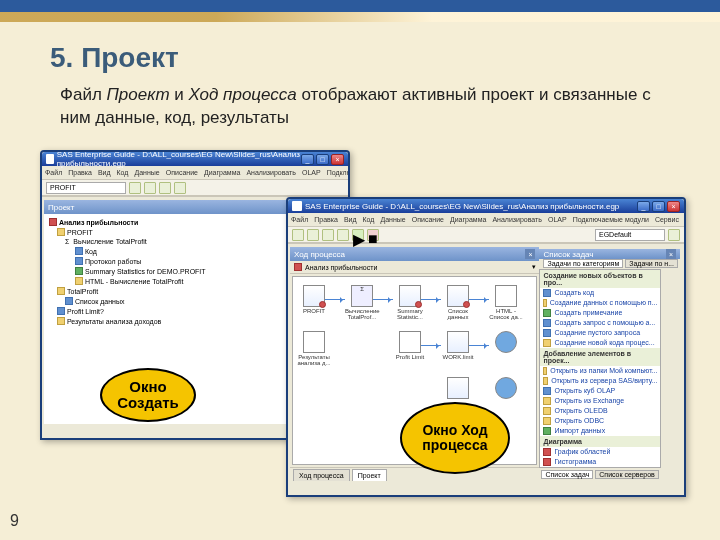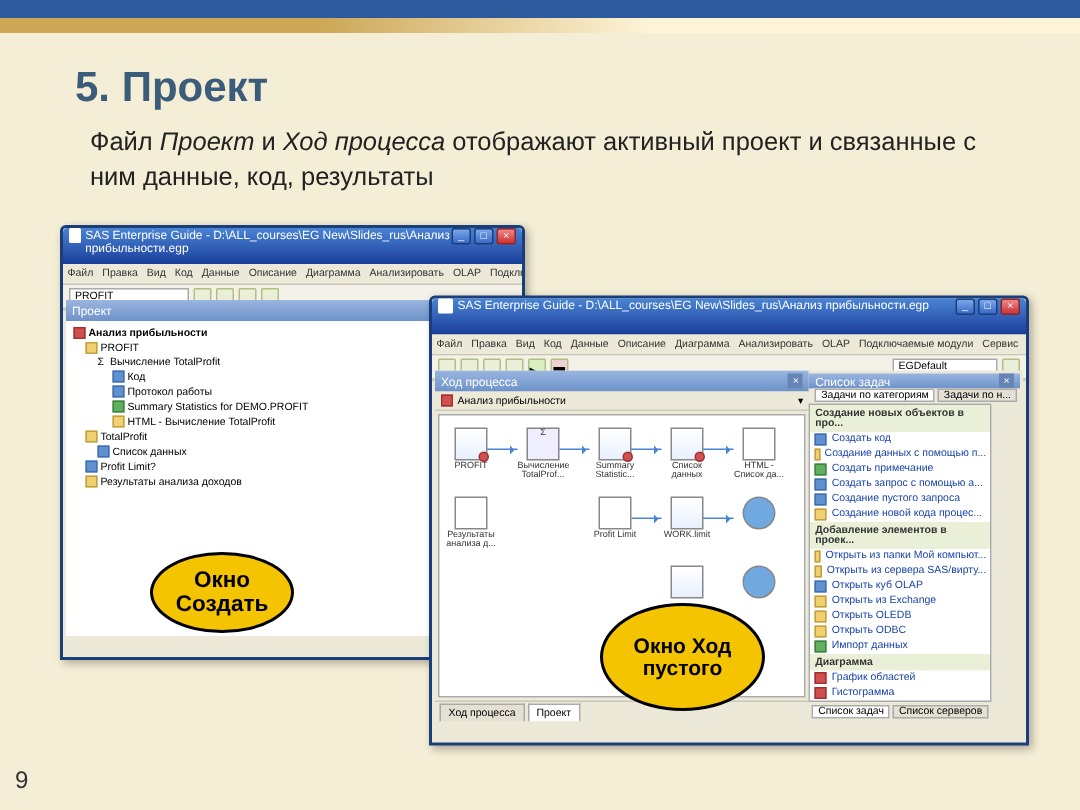--- a/index.html
+++ b/index.html
@@ -7,21 +7,21 @@
   .topbar { height: 12px; background: #2c5a9c; }
   .topstripe { height: 10px; background: linear-gradient(to right, #c8a14a 0%, #c8a14a 30%, #fff4d8 60%); opacity: 0.9; }
   .title { color: #3b5c7a; font-size: 28px; font-weight: bold; margin: 20px 0 10px 50px; }
   .bodytext { color: #222; font-size: 17px; line-height: 1.35; margin: 0 55px 0 60px; }
   .bodytext i { font-style: italic; }
   .pagenum { position: absolute; left: 10px; bottom: 10px; font-size: 16px; color: #333; }
 
   .win { position: absolute; background: #ece9d8; border: 2px solid #1a3e7a; border-radius: 4px 4px 0 0; box-shadow: 2px 2px 6px rgba(0,0,0,.3); }
   .win.left { left: 40px; top: 150px; width: 310px; height: 290px; z-index: 1; }
   .win.right { left: 286px; top: 197px; width: 400px; height: 300px; z-index: 2; }
-  .titlebar { height: 24px; background: linear-gradient(#4a84d4,#1a3e9a); color: #fff; font-size: 8px; display: flex; align-items: flex-start; padding: 0 4px; border-radius: 3px 3px 0 0; }
+  .titlebar { height: 14px; background: linear-gradient(#4a84d4,#1a3e9a); color: #fff; font-size: 8px; display: flex; align-items: center; padding: 0 4px; border-radius: 3px 3px 0 0; }
   .titlebar .ticon { width: 10px; height: 10px; background: #fff; margin-right: 3px; border-radius: 1px; }
   .titlebar .sp { flex: 1; }
   .winbtns { display: flex; gap: 2px; }
   .wbtn { width: 13px; height: 11px; background: linear-gradient(#7aa8e8,#3a6ac8); border: 1px solid #1a3e7a; border-radius: 2px; color: #fff; font-size: 7px; display: flex; align-items: center; justify-content: center; }
   .wbtn.cl { background: linear-gradient(#e88,#c33); border-color: #922; }
   .menubar { height: 14px; background: #ece9d8; font-size: 7px; color: #333; display: flex; align-items: center; padding: 0 3px; gap: 6px; border-bottom: 1px solid #cac6b8; white-space: nowrap; overflow: hidden; }
   .toolbar { height: 16px; background: #f4f2e8; border-bottom: 1px solid #cac6b8; display: flex; align-items: center; padding: 0 4px; gap: 3px; }
   .tbtn { width: 12px; height: 12px; background: #eaf0d8; border: 1px solid #b0c080; border-radius: 1px; }
   .tsel { height: 12px; background: #fff; border: 1px solid #aaa; font-size: 7px; padding: 0 3px; display: flex; align-items: center; }
   .panehdr { height: 14px; background: linear-gradient(#9ab5e0,#6e93c9); color: #fff; font-size: 8px; display: flex; align-items: center; padding: 0 4px; }
@@ -348,15 +348,15 @@
         </div>
       </div>
     </div>
   </div>
   <div class="statusbar">
       <span>Готово</span>
     </div>
 </div>
 
 <div class="callout c1">Окно Создать</div>
-<div class="callout c2">Окно Ход пустого</div>
+<div class="callout c2">Окно Ход процесса</div>
 
 <div class="pagenum">9</div>
 
 </body></html>

